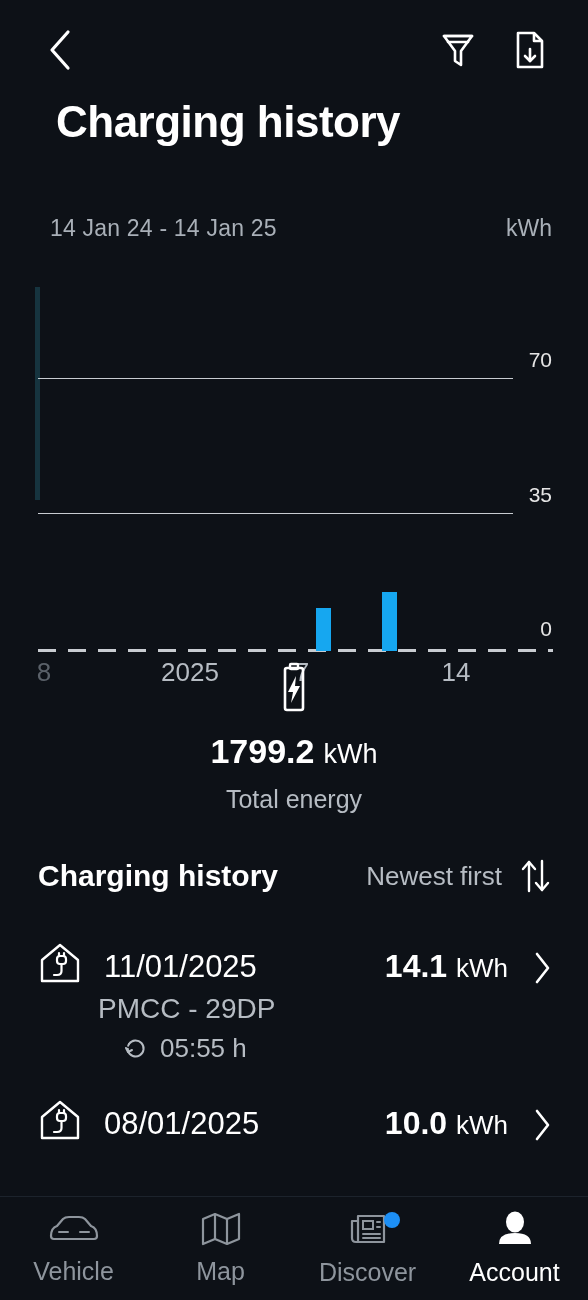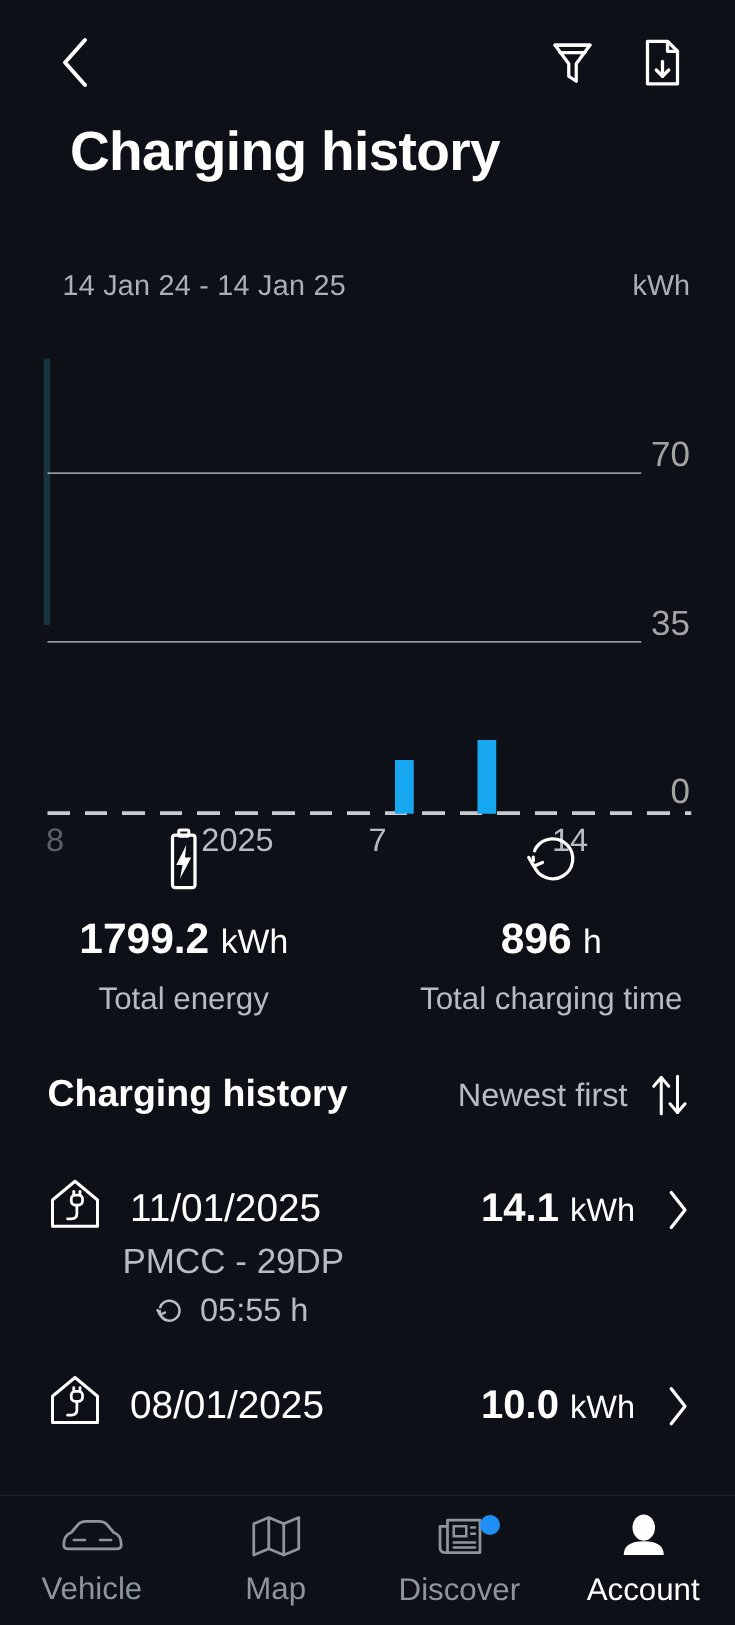--- a/index.html
+++ b/index.html
@@ -32,21 +32,21 @@
     position:absolute; left:38px; top:0;
     font-size:23px; color:#a9b0b8; letter-spacing:0.2px;margin-left:12px;
   }
   .chart-unit {
     position:absolute; right:36px; top:0;
     font-size:23px; color:#a9b0b8;
   }
   .plot { position:absolute; left:0; top:45px; width:588px; height:385px; }
   .ylabel {
     position:absolute; right:36px;
-    font-size:28px; color:#a3a3a3; text-align:right;
+    font-size:21px; color:#e5e5e5; text-align:right;
   }
   .gridline {
     position:absolute; left:38px; width:475px; height:1px;
     background:#c8ccd1;
   }
   .baseline-dash {
     position:absolute; left:38px; width:515px; height:3px;
     background: repeating-linear-gradient(to right,
       #c8ccd1 0px, #c8ccd1 18px, transparent 18px, transparent 30px);
   }
@@ -175,34 +175,20 @@
           <polygon points="20,16 12,32 17,32 15,43 24,26 19,26" fill="#ffffff"></polygon>
         </svg>
       </div>
       <div class="stat-value">
         <b>1799.2</b>
         <span>kWh</span>
       </div>
       <div class="stat-label">Total energy</div>
     </div>
 
-    <div class="stat">
-      <div class="stat-icon">
-        <svg width="52" height="52" viewBox="0 0 52 52">
-          <path d="M14 16 A16 16 0 1 1 12 30" fill="none" stroke="#ffffff" stroke-width="2.6" stroke-linecap="round"></path>
-          <path d="M14 16 A16 16 0 0 0 12 28" fill="none" stroke="#ffffff" stroke-width="2.6" stroke-linecap="round" stroke-dasharray="3 5"></path>
-          <polyline points="8,24 12,31 19,28" fill="none" stroke="#ffffff" stroke-width="2.6" stroke-linecap="round" stroke-linejoin="round"></polyline>
-        </svg>
-      </div>
-      <div class="stat-value">
-        <b>896</b>
-        <span>h</span>
-      </div>
-      <div class="stat-label">Total charging time</div>
-    </div>
   </div>
 
   <div class="list-head">
     <div class="list-title">Charging history</div>
     <div class="sort-ctl">
       <div class="sort-label">Newest first</div>
       <svg width="34" height="38" viewBox="0 0 34 38">
         <line x1="11" y1="34" x2="11" y2="5" stroke="#ffffff" stroke-width="2.4" stroke-linecap="round"></line>
         <polyline points="5,12 11,5 17,12" fill="none" stroke="#ffffff" stroke-width="2.4" stroke-linecap="round" stroke-linejoin="round"></polyline>
         <line x1="24" y1="4" x2="24" y2="33" stroke="#ffffff" stroke-width="2.4" stroke-linecap="round"></line>

